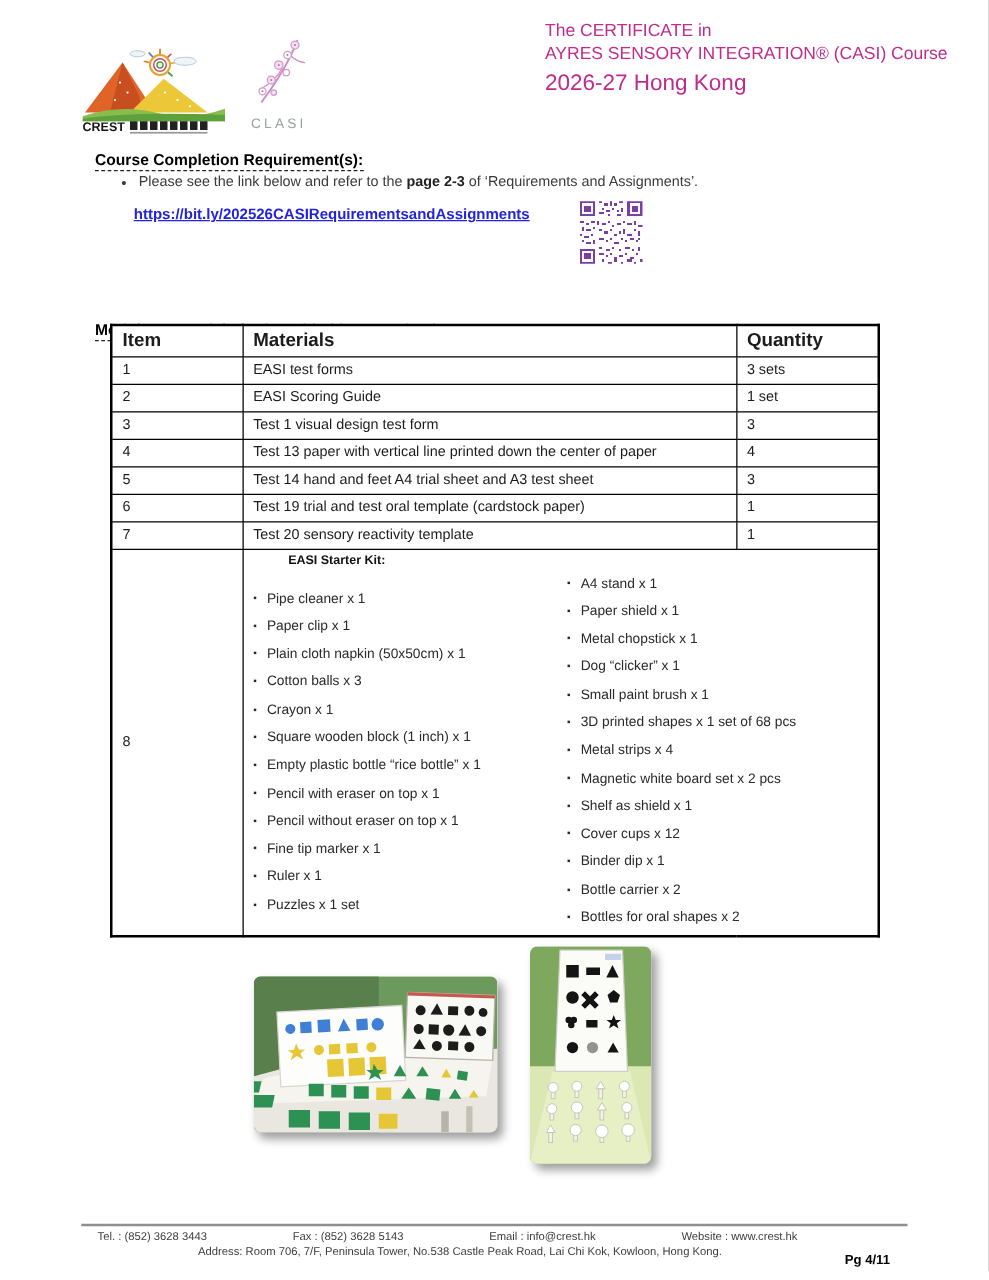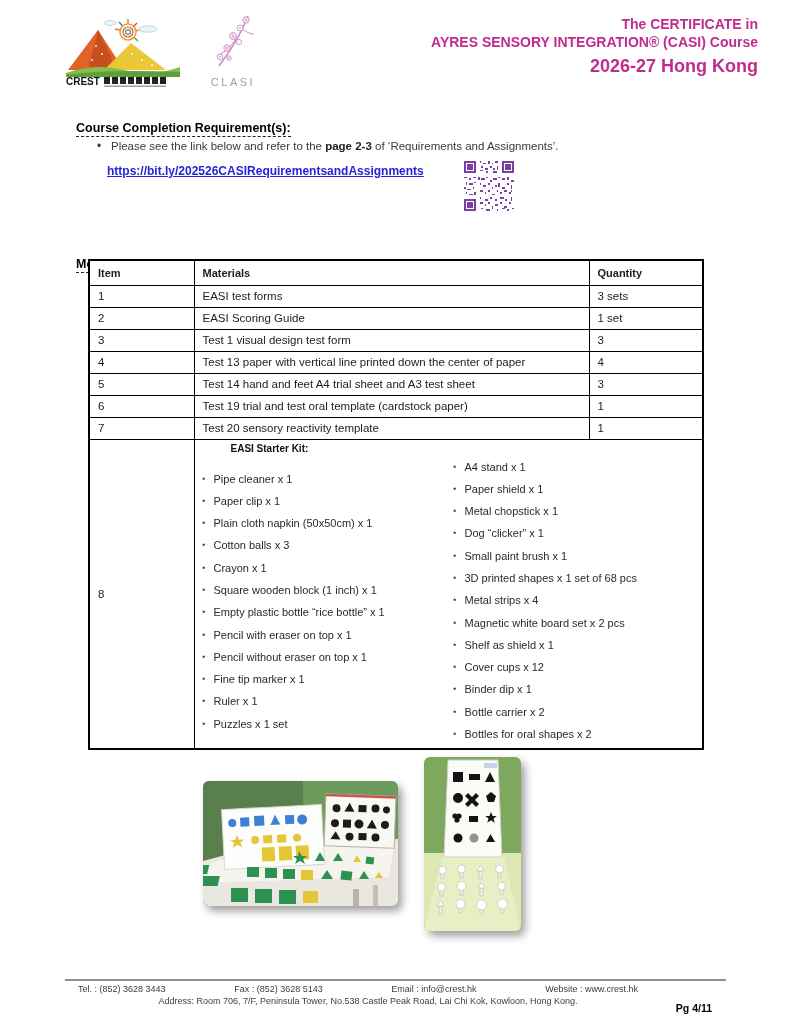--- a/index.html
+++ b/index.html
@@ -2,22 +2,22 @@
 <html><head>
 <meta charset="utf-8">
 <style>
   * { margin:0; padding:0; box-sizing:border-box; }
   body { background:#888; font-family:"Liberation Sans", sans-serif; }
   .page {
     position:relative; width:791px; height:1024px; background:#ffffff;
     margin:0 auto; overflow:hidden; color:#1f1f1f;
   }
   
-  .logos { position:absolute; left:66px; top:12px; display:flex; gap:22px; align-items:center; }
-  .title-block { position:absolute; right:33px; top:16px; text-align:right; font-weight:bold; line-height:1.25; }
+  .logos { position:absolute; left:66px; top:28px; display:flex; gap:12px; align-items:flex-end; }
+  .title-block { position:absolute; right:33px; top:16px; text-align:left; font-weight:normal; line-height:1.25; }
   .title-l1 { font-size:14px; }
   .title-l2 { font-size:14px; }
   .title-l3 { font-size:18px; margin-top:4px; }
   
   .sec-heading {
     position:absolute; font-weight:bold; font-size:12.5px; color:#000;
     border-bottom:1.6px dashed #222; padding-bottom:1px;
   }
   .req-heading { left:76px; top:121px; }
   .req-bullet { position:absolute; left:97px; top:140px; font-size:11.5px; color:#3a3a3a; padding-left:14px; }
@@ -32,21 +32,21 @@
   .mod-heading { left:76px; top:241px;margin-top:16px; }
   table.materials {
     position:absolute; left:88px; top:259px; width:614px;
     border-collapse:collapse; table-layout:fixed; background:#fff;
     border:2px solid #000;
   }
   table.materials th, table.materials td {
     border:1px solid #000; font-size:11.5px; padding:3px 8px; vertical-align:middle;
     color:#1c1c1c; text-align:left; overflow:hidden; white-space:nowrap;
   }
-  table.materials th { font-weight:bold; font-size:11px; height:25px; }
+  table.materials th { font-weight:bold; font-size:15px; height:25px; }
   tr.simple { height:22px; }
   td.row8-item { vertical-align:middle; }
   td.row8-cell { vertical-align:top; padding:4px 8px; height:308px; white-space:normal; }
   .kit-title { font-weight:bold; font-size:10px; color:#111;margin-left:28px; }
   .kit-cols { display:flex; }
   ul.kit { list-style:none; }
   ul.kit li { position:relative; padding-left:11px; font-size:11px; line-height:22.3px; color:#2a2a2a; white-space:nowrap; }
   ul.kit li::before { content:"▪"; position:absolute; left:0; top:0; font-size:8px; line-height:22.3px; color:#2a2a2a; }
   .kit-left { width:251px; margin-top:14px; }
   .kit-right { flex:1; margin-top:2px; }

